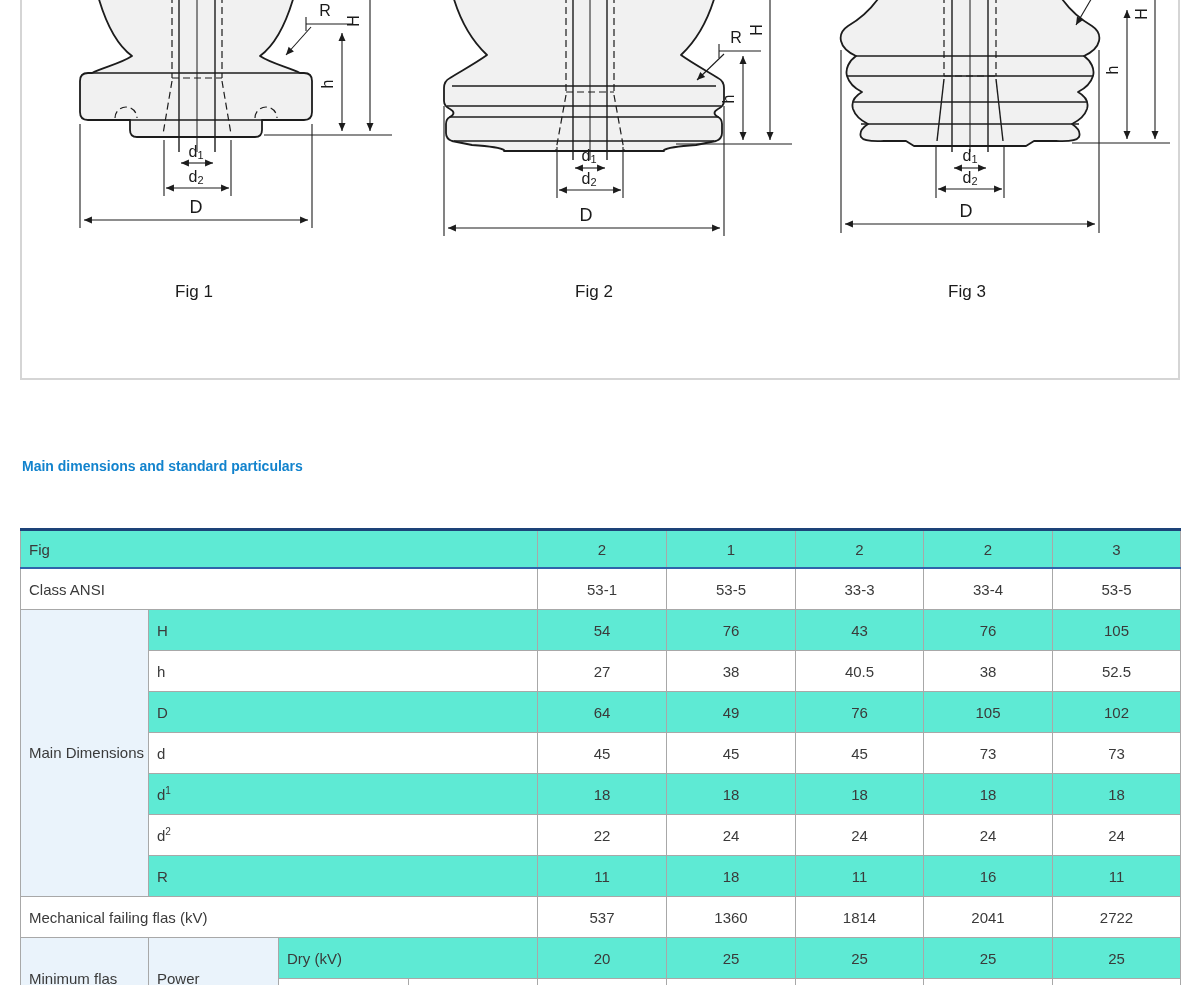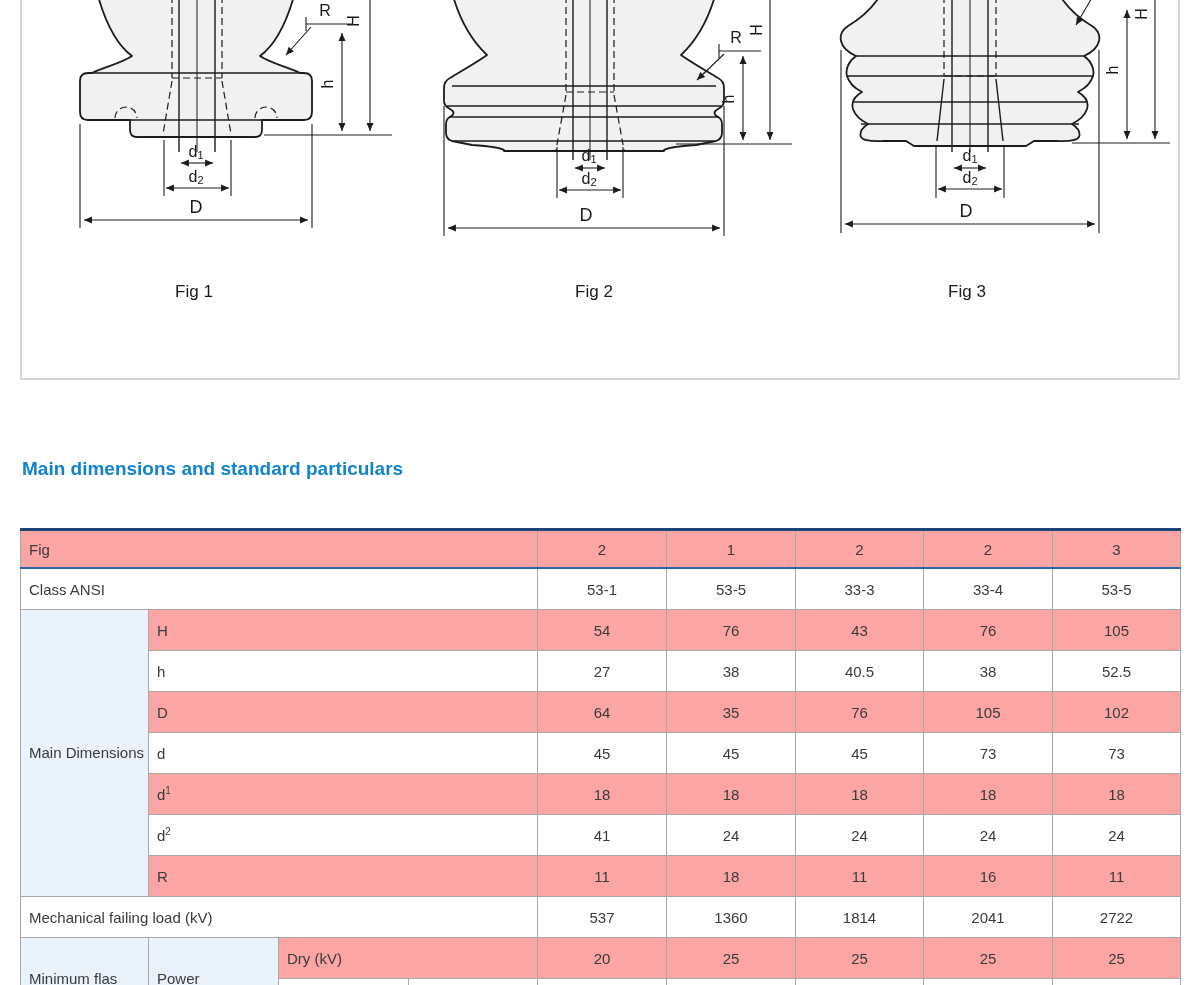--- a/index.html
+++ b/index.html
@@ -18,36 +18,36 @@
   .fig-svg tspan.sub { font-size:11px; }
   .body { fill:#f1f1f1; stroke:#1c1c1c; stroke-width:1.8; stroke-linejoin:round; }
   .ln   { stroke:#1c1c1c; stroke-width:1.4; fill:none; }
   .dash { stroke:#1c1c1c; stroke-width:1.2; fill:none; stroke-dasharray:7 4; }
   .thin { stroke:#1c1c1c; stroke-width:1; fill:none; }
   .ext  { stroke:#1c1c1c; stroke-width:1.1; fill:none; }
   .dim  { stroke:#1c1c1c; stroke-width:1.1; fill:none; }
 
   .section-title {
     position:absolute; left:22px; top:458px; margin:0;
-    font-size:19px; font-weight:bold; color:#1283cd; letter-spacing:0;
+    font-size:14px; font-weight:bold; color:#1283cd; letter-spacing:0;
   }
 
   .spec-table-wrap { position:absolute; left:20px; top:528px; width:1160px; }
   table.spec {
     border-collapse:collapse; table-layout:fixed; width:1160px;
     font-size:15px; color:#3a3a3a;
     border-top:3px solid #1d4379;
   }
   table.spec td {
     border:1px solid #a8a8a8; background:#ffffff;
     height:40px; padding:0 8px; overflow:hidden; white-space:nowrap;
     vertical-align:middle;
   }
   table.spec td.val { text-align:center; padding:0; }
-  tr.alt td { background:#fca5a5; }
+  tr.alt td { background:#5eead4; }
   td.grp   { background:#eaf3fb !important; white-space:normal; line-height:1.25; }
   td.grpb  { background:#eaf3fb !important; vertical-align:top; padding-top:39px; }
   tr.r-fig td { height:36px; border-bottom:2px solid #2f63ab; }
   tr.r-partial td { height:39px; }
   sup { font-size:10px; line-height:0; }
 </style>
 </head>
 <body>
 
 <div class="page">
@@ -257,21 +257,21 @@
         <td colspan="3"><span>h</span><sup></sup></td>
         <td class="val">27</td>
         <td class="val">38</td>
         <td class="val">40.5</td>
         <td class="val">38</td>
         <td class="val">52.5</td>
       </tr>
       <tr class="alt">
         <td colspan="3"><span>D</span><sup></sup></td>
         <td class="val">64</td>
-        <td class="val">35</td>
+        <td class="val">49</td>
         <td class="val">76</td>
         <td class="val">105</td>
         <td class="val">102</td>
       </tr>
       <tr>
         <td colspan="3"><span>d</span><sup></sup></td>
         <td class="val">45</td>
         <td class="val">45</td>
         <td class="val">45</td>
         <td class="val">73</td>
@@ -280,37 +280,37 @@
       <tr class="alt">
         <td colspan="3"><span>d</span><sup>1</sup></td>
         <td class="val">18</td>
         <td class="val">18</td>
         <td class="val">18</td>
         <td class="val">18</td>
         <td class="val">18</td>
       </tr>
       <tr>
         <td colspan="3"><span>d</span><sup>2</sup></td>
-        <td class="val">41</td>
+        <td class="val">22</td>
         <td class="val">24</td>
         <td class="val">24</td>
         <td class="val">24</td>
         <td class="val">24</td>
       </tr>
       <tr class="alt">
         <td colspan="3"><span>R</span><sup></sup></td>
         <td class="val">11</td>
         <td class="val">18</td>
         <td class="val">11</td>
         <td class="val">16</td>
         <td class="val">11</td>
       </tr>
 
       <tr>
-        <td colspan="4">Mechanical failing load (kV)</td>
+        <td colspan="4">Mechanical failing flas (kV)</td>
         <td class="val">537</td>
         <td class="val">1360</td>
         <td class="val">1814</td>
         <td class="val">2041</td>
         <td class="val">2722</td>
       </tr>
 
       <tr class="alt">
         <td class="grpb" rowspan="2">Minimum flas</td>
         <td class="grpb" rowspan="2">Power</td>

